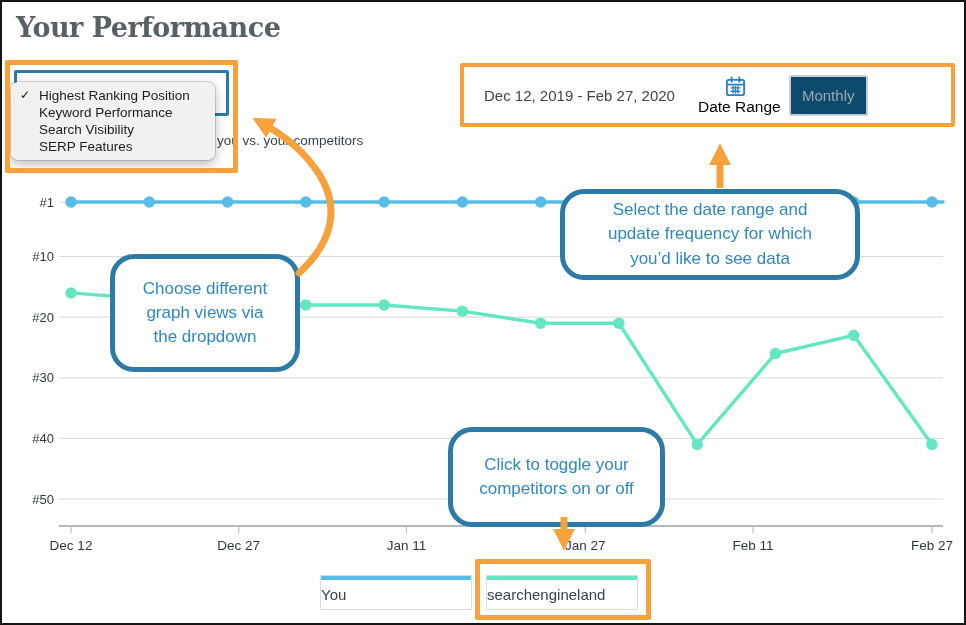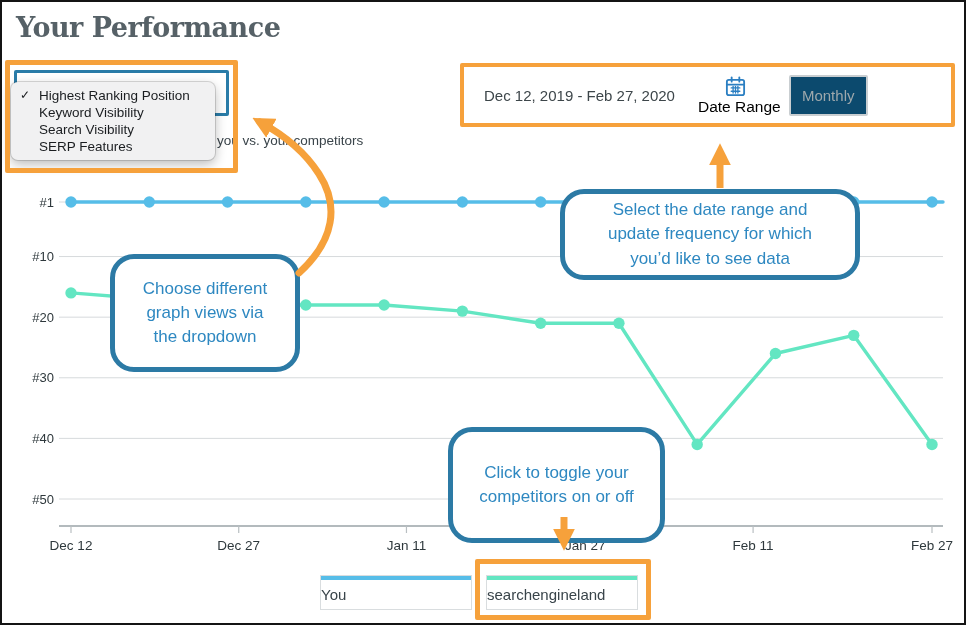--- a/index.html
+++ b/index.html
@@ -52,21 +52,21 @@
   .freq-weekly{margin-left:14px;border:2px solid #4e585c;background:#eef6f2;color:#3c4a4e;}
   .freq-monthly{margin-left:8px;border:2px solid #c9ced1;color:#9ea8ac;}
   
   .callout{
     position:absolute;box-sizing:border-box;border:5px solid #2c7aa5;border-radius:24px;
     background:#fff;color:#2e88c1;font-size:17px;line-height:1.42;text-align:center;
     display:flex;align-items:center;justify-content:center;z-index:6;
   }
   .co-dropdown{left:108px;top:252px;width:190px;height:118px;padding:0 19px;}
   .co-date{left:558px;top:187px;width:300px;height:91px;padding:0 25px;}
-  .co-legend{left:446px;top:425px;width:217px;height:116px;padding:0 15px;}
+  .co-legend{left:446px;top:425px;width:217px;height:100px;padding:0 15px;}
   
   .legend-item{
     position:absolute;top:573px;width:152px;height:35px;box-sizing:border-box;
     background:#fff;border:1px solid #d9dddf;z-index:2;cursor:pointer;
   }
   .legend-you{left:318px;}
   .legend-comp{left:484px;}
   .legend-bar{height:4px;width:100%;}
   .legend-label{
     display:block;text-align:left;font-size:15px;color:#39444a;line-height:29px;
@@ -137,21 +137,21 @@
   <div class="subtitle">you vs. your competitors</div>
 
   <div class="view-select"></div>
 
   <div class="dropdown-menu">
     <div class="menu-item">
       <span class="menu-check">✓</span>
       <span>Highest Ranking Position</span>
     </div>
     <div class="menu-item">
-      <span>Keyword Visibility</span>
+      <span>Keyword Performance</span>
     </div>
     <div class="menu-item">
       <span>Search Visibility</span>
     </div>
     <div class="menu-item">
       <span>SERP Features</span>
     </div>
   </div>
 
   <div class="date-controls">

